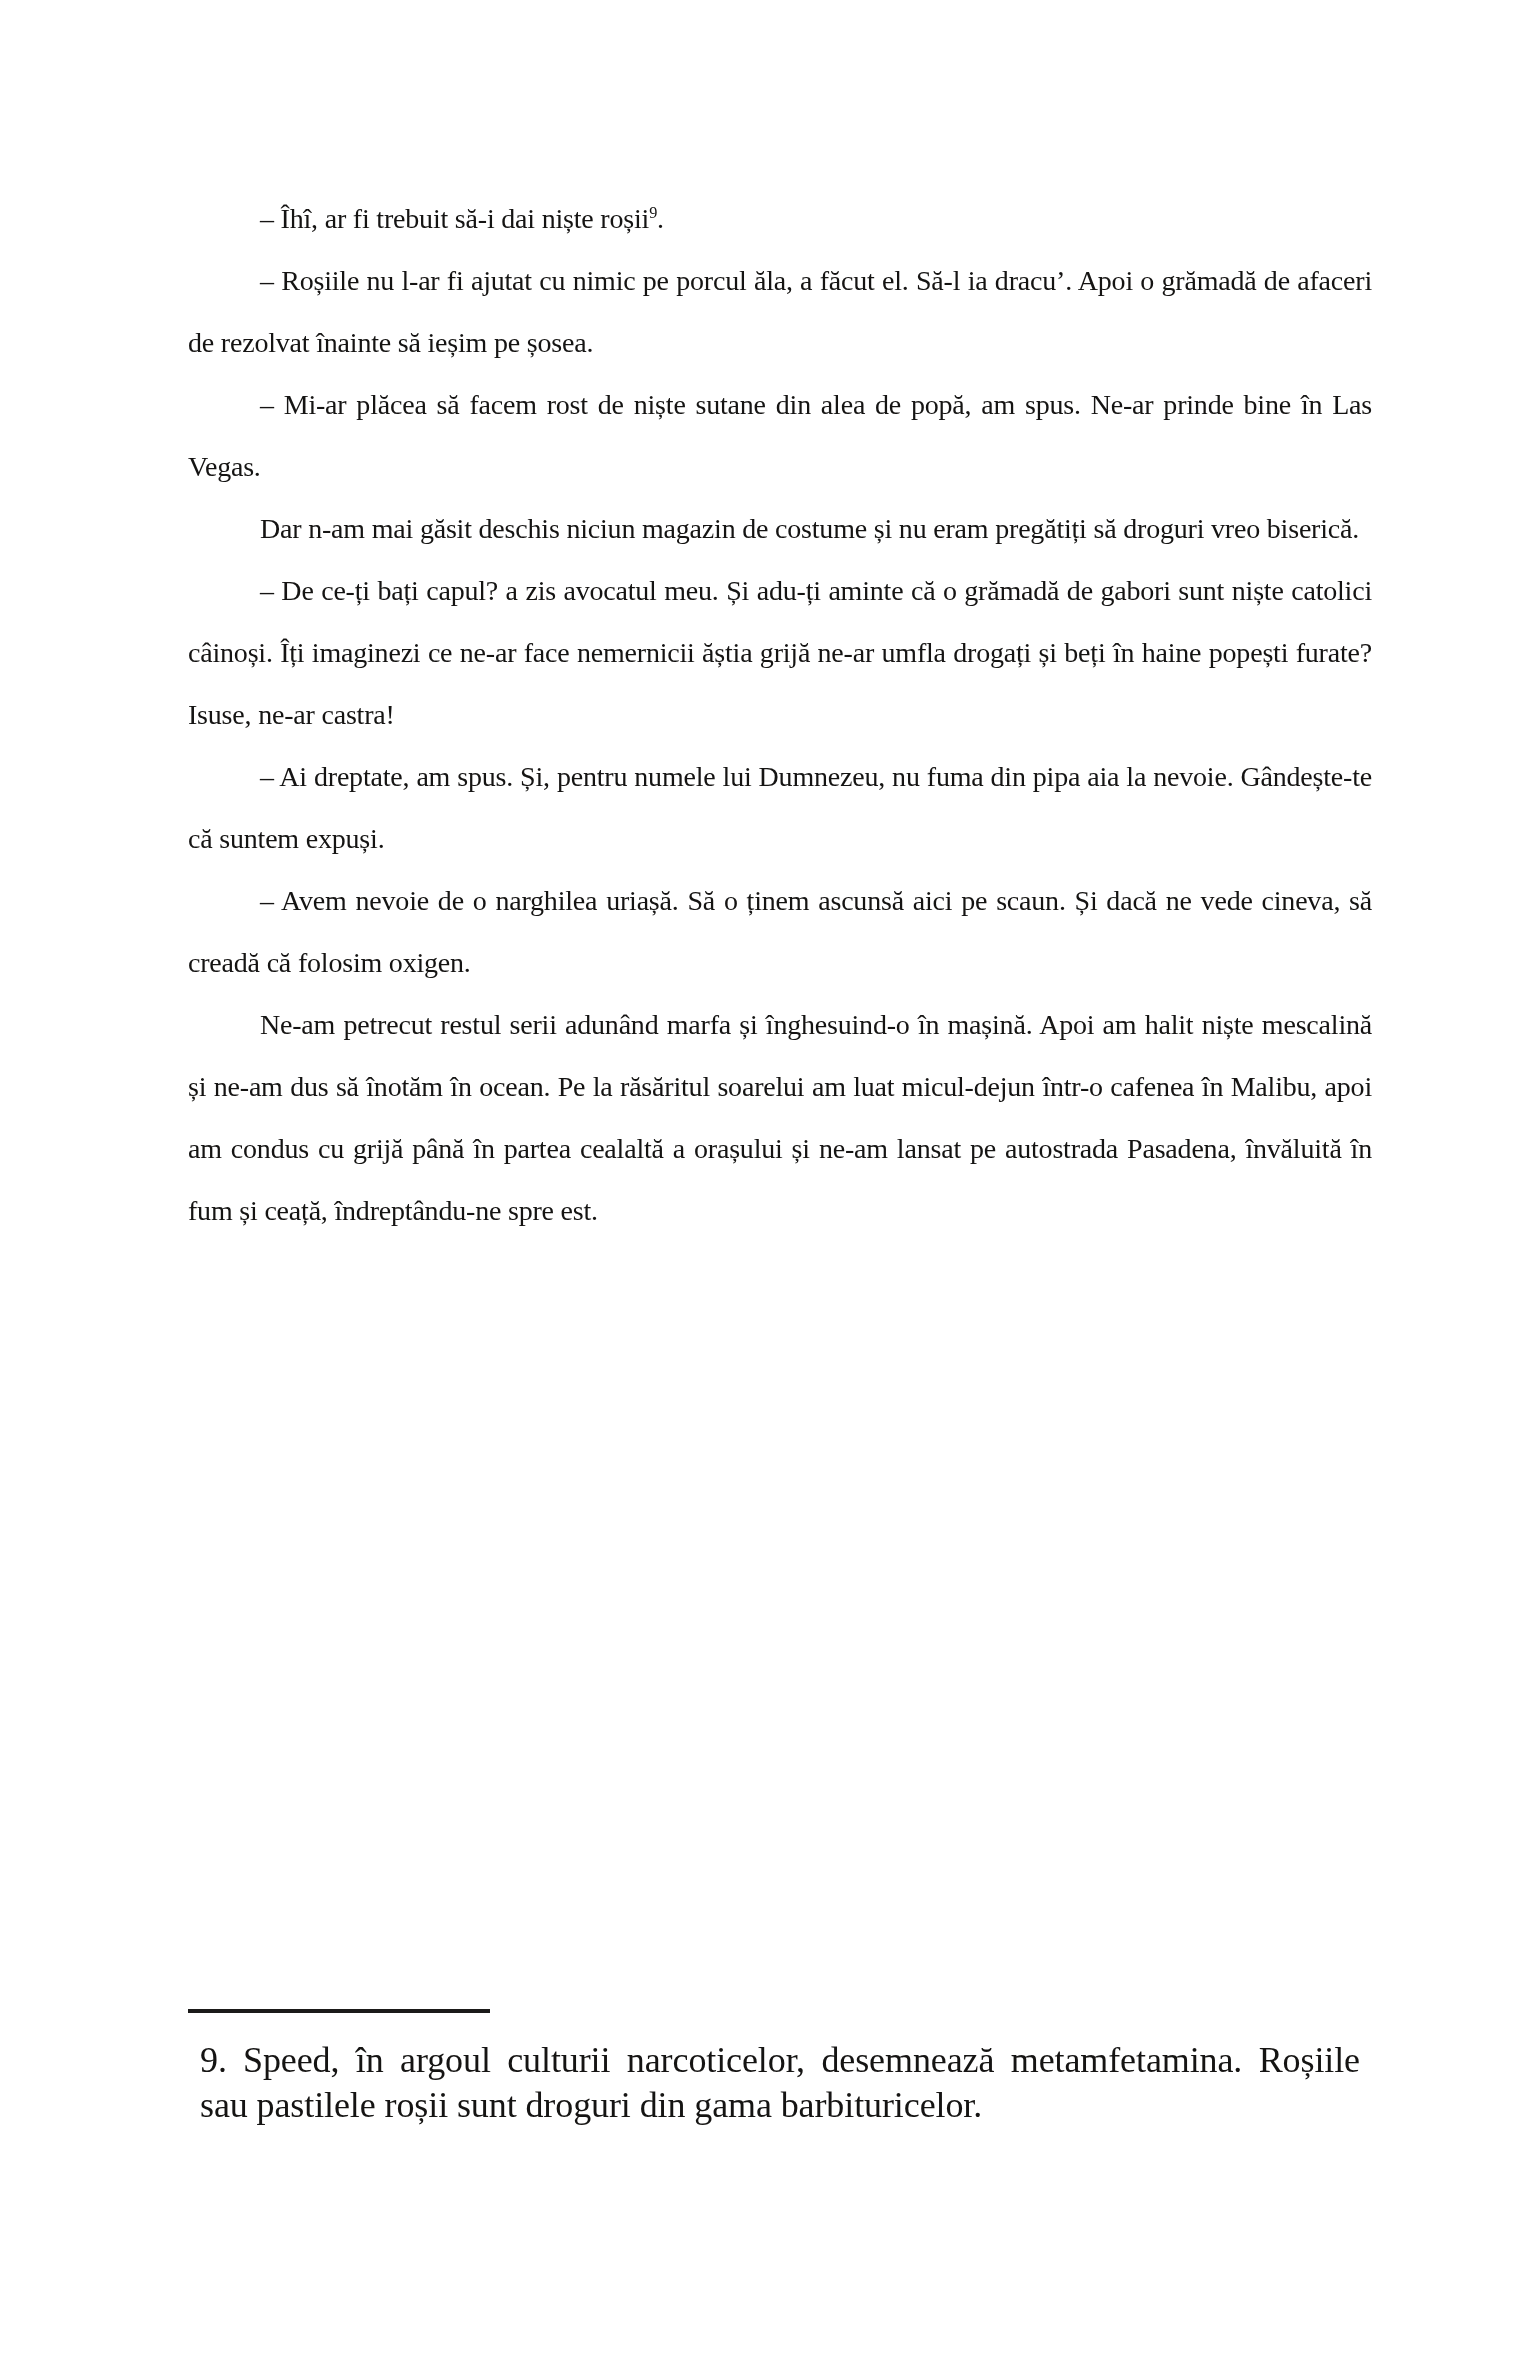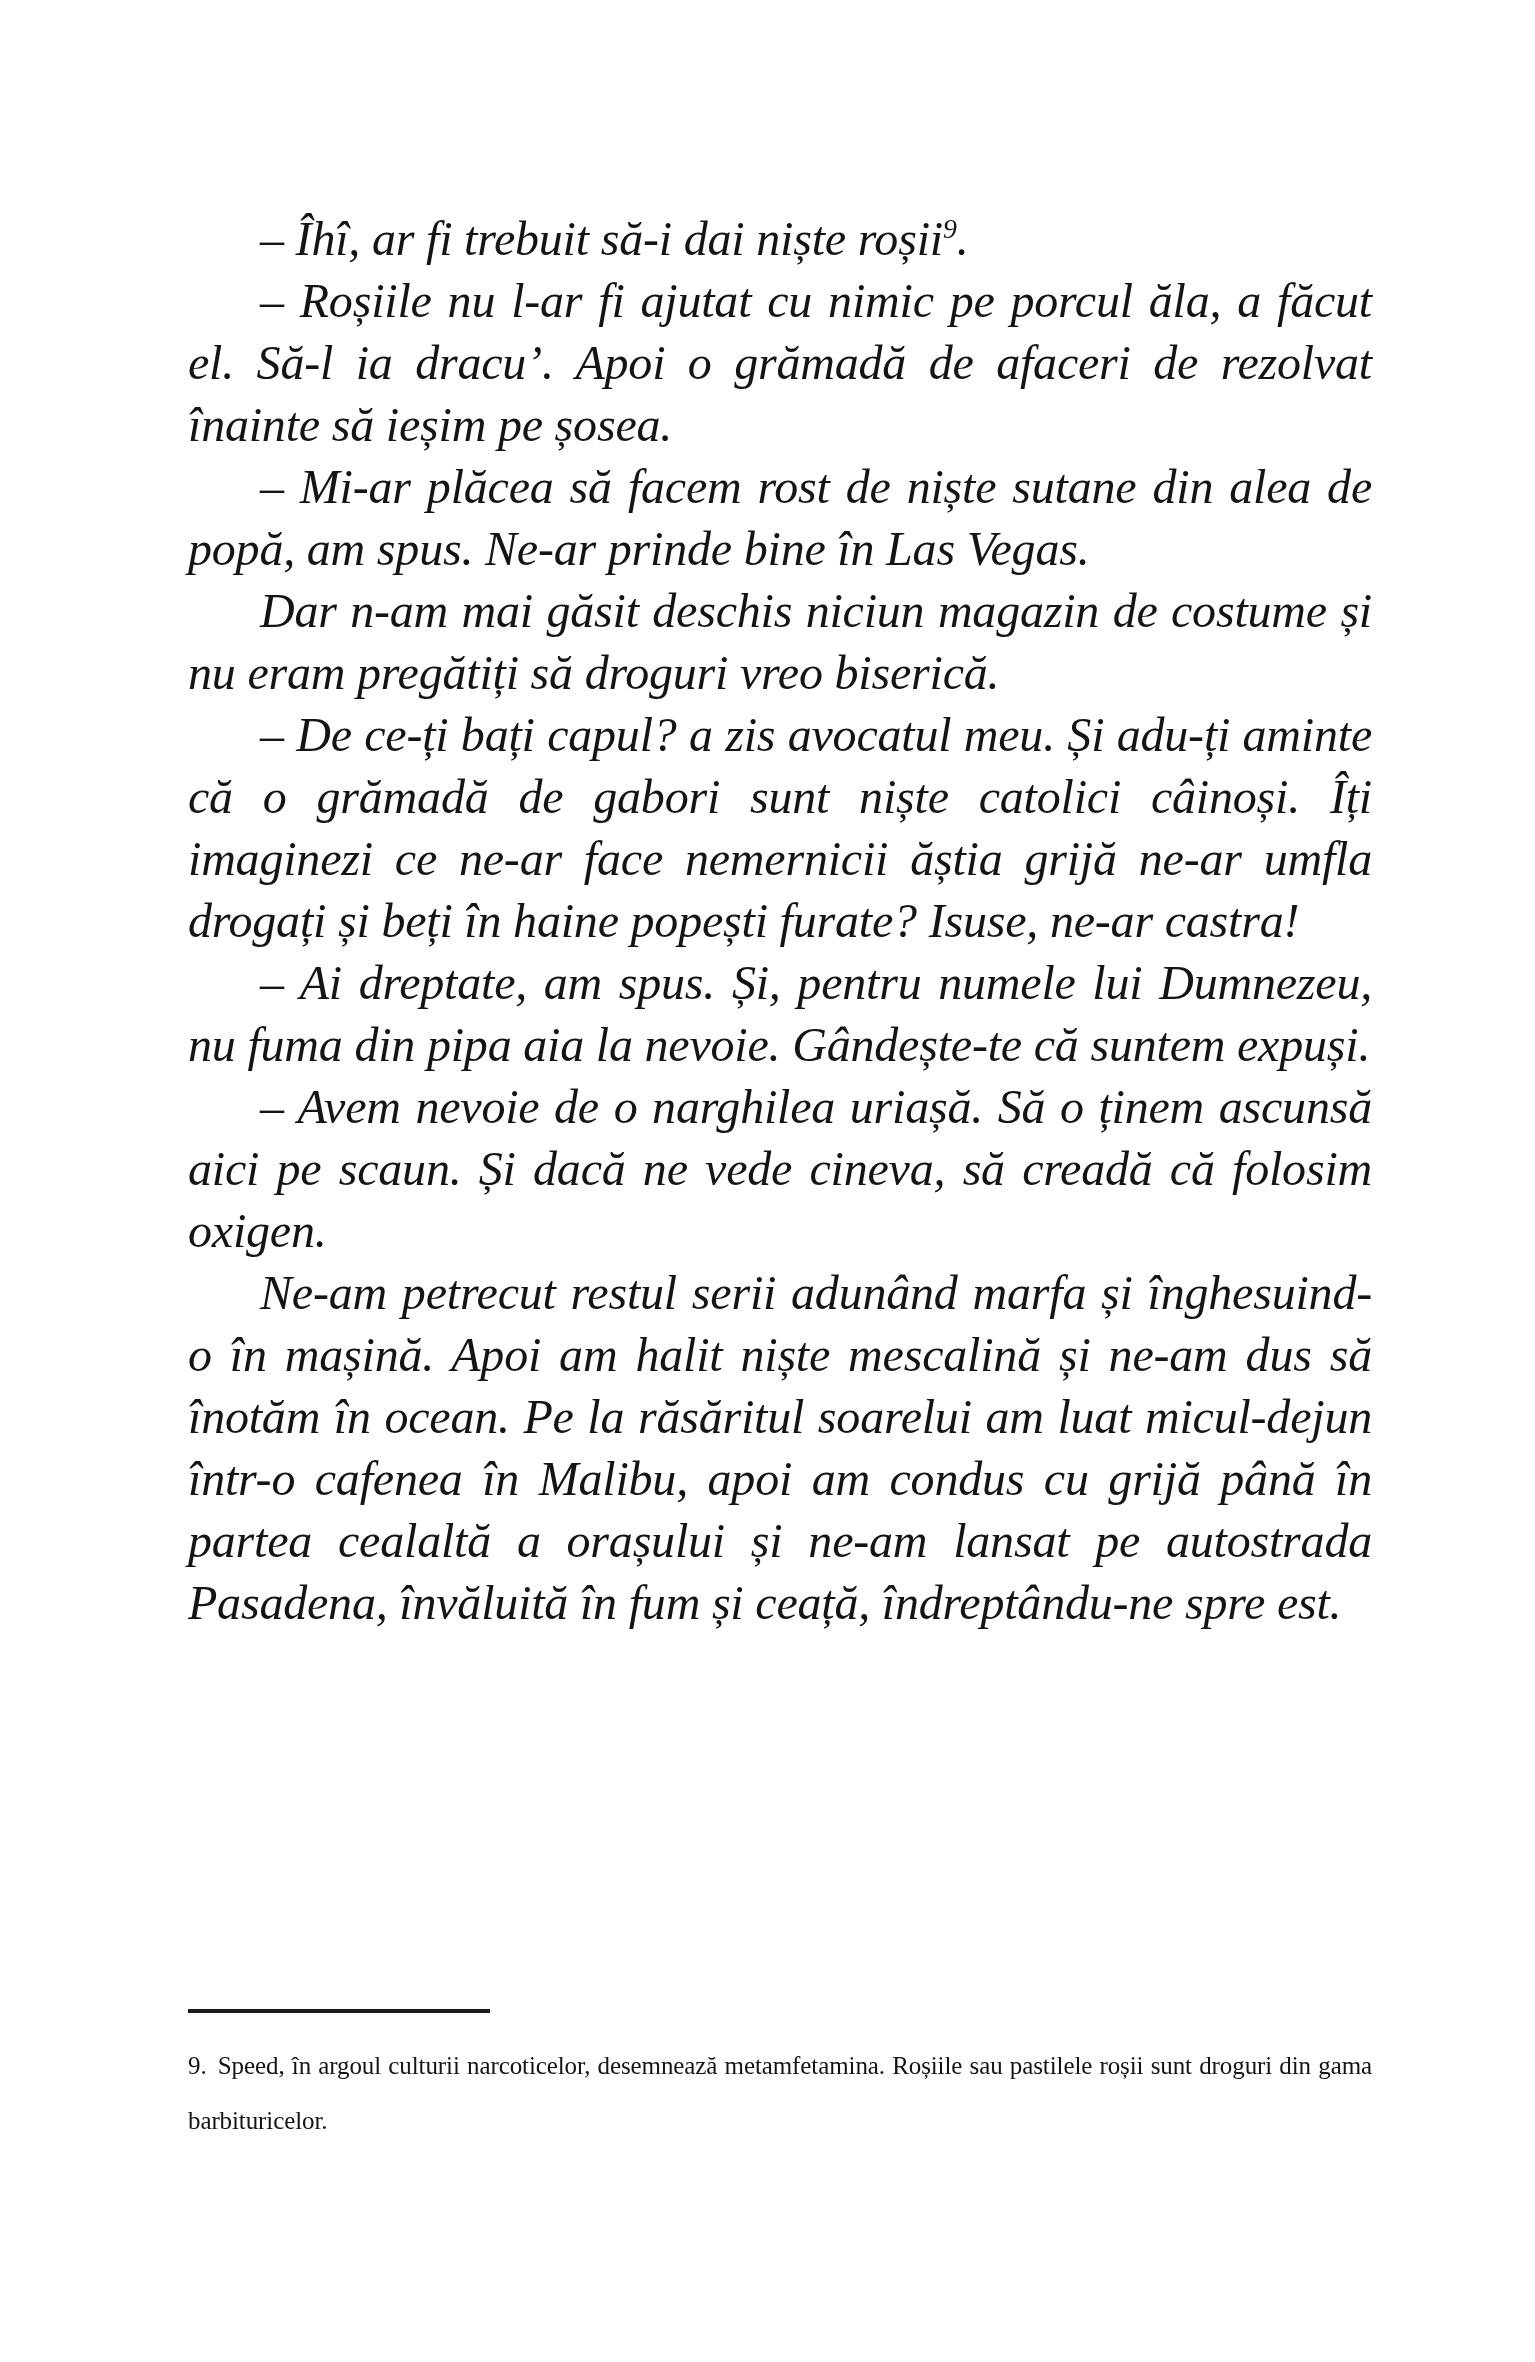--- a/index.html
+++ b/index.html
@@ -12,27 +12,26 @@
     width: 1535px;
     height: 2362px;
     background: #ffffff;
     overflow: hidden;
     font-family: "Liberation Serif", "DejaVu Serif", serif;
     color: #151413;
   }
   .text-block {
     position: absolute;
     left: 188px;
-    top: 208px;
+    top: 188px;
     width: 1184px;
-    font-size: 48px;
+    font-size: 28px;
     line-height: 62px;
     text-align: justify;
     letter-spacing: -0.2px;
-    font-style: italic;
   }
   .para {
     margin: 0;
     padding: 0;
     text-indent: 72px;
     hyphens: none;
   }
   .para sup {
     font-size: 0.58em;
     line-height: 0;
@@ -44,24 +43,24 @@
     top: 2009px;
     width: 1184px;
   }
   .footnote-rule {
     width: 302px;
     height: 4px;
     background: #1b1a19;
     margin: 0 0 25px 0;
   }
   .footnote-text {
-    margin: 0;
+    margin: 12px;
     padding: 0;
-    font-size: 25px;
-    line-height: 55px;
+    font-size: 36px;
+    line-height: 45px;
     text-align: justify;
     letter-spacing: -0.1px;
   }
   .footnote-number {
     margin-right: 0.45em;
   }
 </style>
 </head>
 <body>
 

